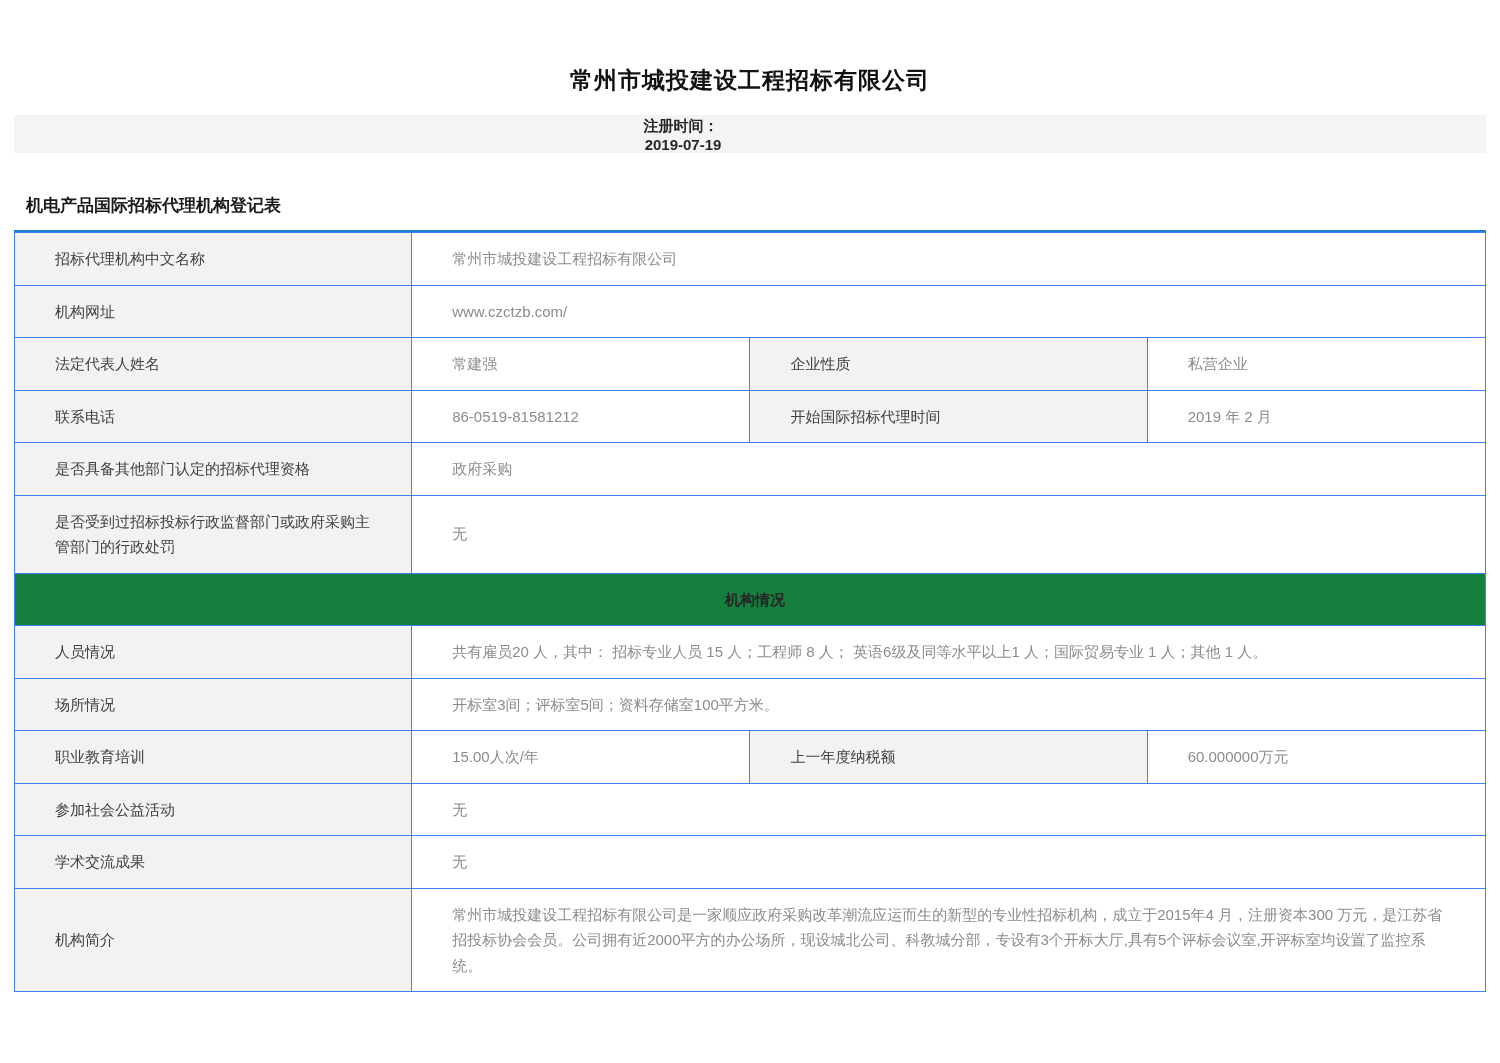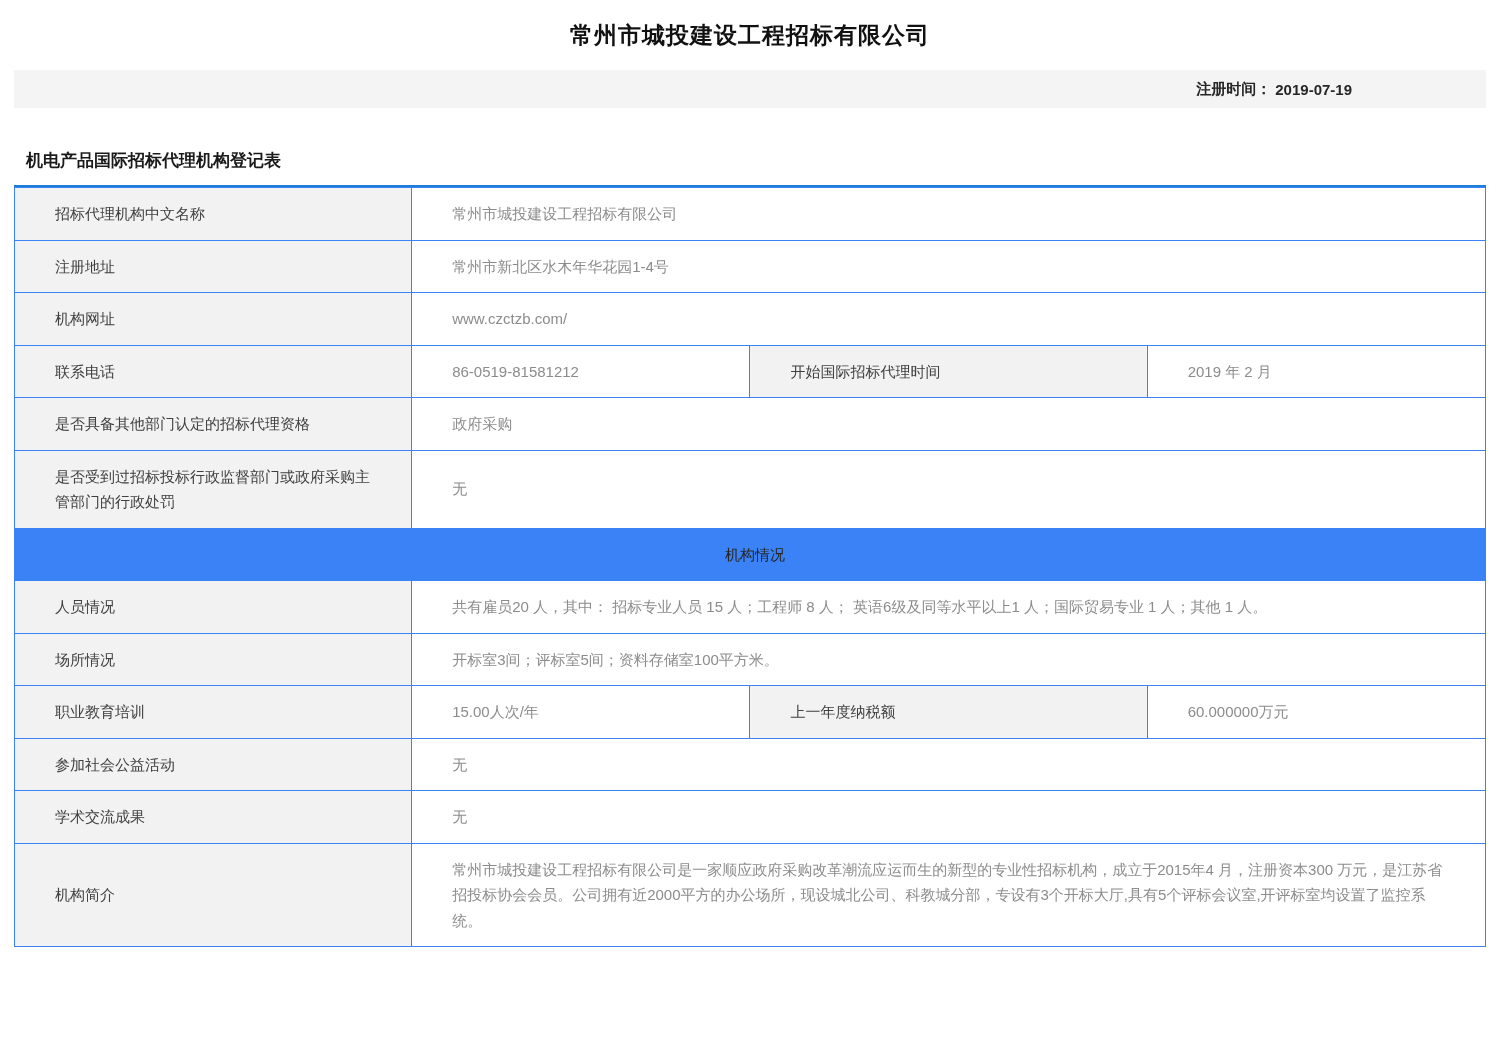--- a/index.html
+++ b/index.html
@@ -4,41 +4,42 @@
 <style>
   * { box-sizing: border-box; margin: 0; padding: 0; }
   html, body { background: #ffffff; }
   body {
     width: 1500px;
     height: 1063px;
     overflow: hidden;
     font-family: "Liberation Sans", "DejaVu Sans", sans-serif;
     color: #404040;
   }
-  .wrap { padding: 0 14px; }
+  .wrap { padding: 0 14px; margin-top: 45px; }
 
   .page-title {
     text-align: center;
     font-size: 23px;
     font-weight: bold;
     color: #111111;
     padding: 20px 0 19px;
     letter-spacing: 1px;
   }
 
   .register-bar {
     background: #f4f4f4;
     height: 38px;
     display: flex;
     align-items: center;
     justify-content: flex-end;
     padding-right: 134px;
     font-size: 15px;
     font-weight: 600;
     color: #262626;
+    flex-direction: column;
   }
   .register-bar .reg-label { margin-right: 4px; }
 
   .section-title {
     margin-top: 41px;
     font-size: 17px;
     font-weight: bold;
     color: #1a1a1a;
     padding: 0 0 13px 12px;
     border-bottom: 2px solid #c4b5fd;
@@ -59,23 +60,23 @@
   }
   td.lbl {
     background: #f2f2f2;
     color: #404040;
   }
   td.val {
     background: #ffffff;
     color: #8c8c8c;
   }
   td.hdr {
-    background: #3b82f6;
+    background: #15803d;
     text-align: center;
-    font-weight: normal;
+    font-weight: bold;
     color: #262626;
   }
 </style>
 </head>
 <body>
 
 <div class="wrap">
 
   <div class="page-title">常州市城投建设工程招标有限公司</div>
 
@@ -92,26 +93,28 @@
       <col style="width:23%">
       <col style="width:27%">
       <col style="width:23%">
     </colgroup>
     <tbody>
       <tr>
         <td class="lbl">招标代理机构中文名称</td>
         <td class="val" colspan="3">常州市城投建设工程招标有限公司</td>
       </tr>
       <tr>
-        <td class="lbl">注册地址</td>
-        <td class="val" colspan="3">常州市新北区水木年华花园1-4号</td>
+        <td class="lbl">机构网址</td>
+        <td class="val" colspan="3">www.czctzb.com/</td>
       </tr>
       <tr>
-        <td class="lbl">机构网址</td>
-        <td class="val" colspan="3">www.czctzb.com/</td>
+        <td class="lbl">法定代表人姓名</td>
+        <td class="val">常建强</td>
+        <td class="lbl">企业性质</td>
+        <td class="val">私营企业</td>
       </tr>
       <tr>
         <td class="lbl">联系电话</td>
         <td class="val">86-0519-81581212</td>
         <td class="lbl">开始国际招标代理时间</td>
         <td class="val">2019 年 2 月</td>
       </tr>
       <tr>
         <td class="lbl">是否具备其他部门认定的招标代理资格</td>
         <td class="val" colspan="3">政府采购</td>

